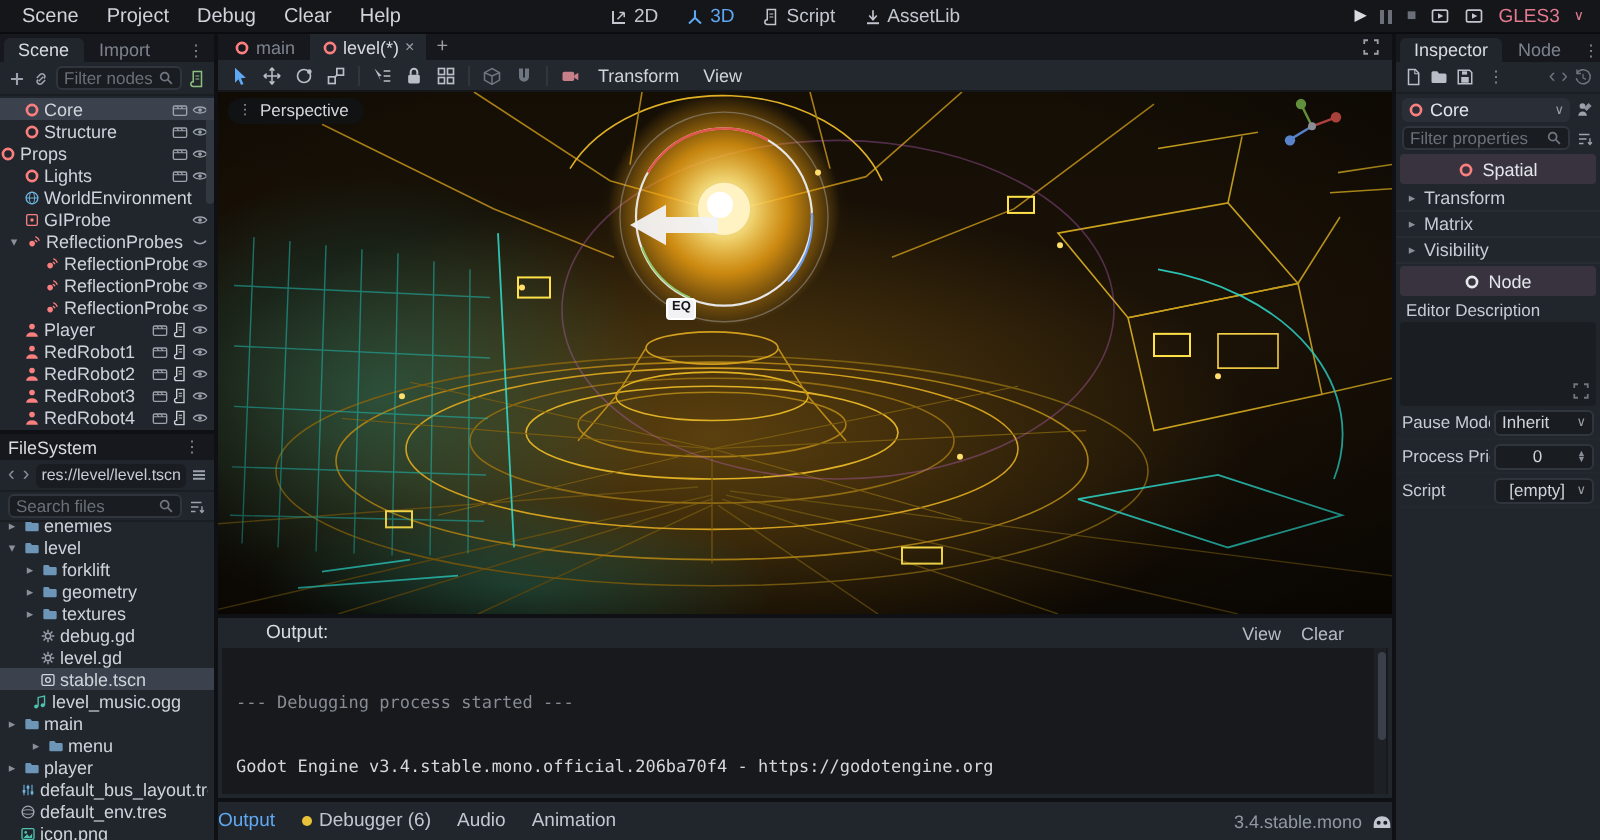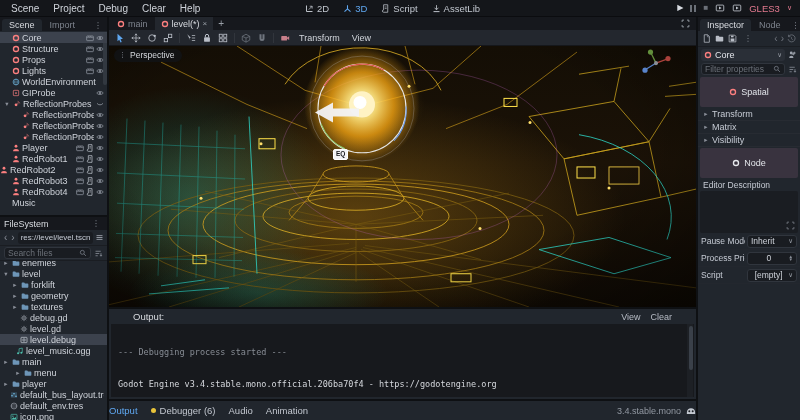--- a/index.html
+++ b/index.html
@@ -91,21 +91,21 @@
   .btab.on{color:#5fa7f0}
   .ydot{width:5px;height:5px;border-radius:50%;background:#e8c33a;display:inline-block}
   .ver{margin-left:auto;display:flex;align-items:center;gap:5px;color:#9298a2;font-size:9px}
   
   .itb{height:16px;flex:none;display:flex;align-items:center;gap:4px;padding:0 4px;border-bottom:1px solid #1a1d22;color:#b9bec7}
   .ihist{margin-left:auto;display:flex;align-items:center;gap:3px;color:#6f747d}
   .noderow{height:15px;flex:none;display:flex;align-items:center;gap:3px;padding:0 3px}
   .nbox{flex:1;display:flex;align-items:center;gap:3px;background:#2a2f37;border-radius:3px;height:12px;padding:0 3px;font-size:9px;color:#e2e5ea;min-width:0}
   .nchev{margin-left:auto;font-size:6.5px;color:#9aa0a8}
   .filtrow{height:14px;flex:none;display:flex;align-items:center;gap:3px;padding:0 3px}
-  .cat{height:30px;flex:none;display:flex;align-items:center;justify-content:center;gap:4px;background:#39333f;font-size:9px;color:#e2e5ea;margin:1px 2px;border-radius:2px}
+  .cat{height:15px;flex:none;display:flex;align-items:center;justify-content:center;gap:4px;background:#39333f;font-size:9px;color:#e2e5ea;margin:1px 2px;border-radius:2px}
   .grow{height:13px;flex:none;display:flex;align-items:center;gap:3px;padding:0 5px;border-bottom:1px solid #272b32;color:#c6cbd4;font-size:9px}
   .grow .exp{width:6px}
   .edlabel{height:12px;flex:none;display:flex;align-items:center;padding:0 5px;color:#c6cbd4;font-size:8.5px}
   .edbox{height:42px;flex:none;background:#1a1d22;margin:0 2px;border-radius:2px;position:relative}
   .edexp{position:absolute;right:3px;bottom:3px;color:#6f747d;display:flex}
   .prow{height:17px;flex:none;display:flex;align-items:center;gap:2px;padding:0 3px;border-bottom:1px solid #23272e}
   .plabel{flex:1;font-size:8.5px;color:#c6cbd4;white-space:nowrap;overflow:hidden;min-width:0}
   .pval{width:50px;flex:none;display:flex;align-items:center;background:#191c21;border:1px solid #30353d;border-radius:3px;height:13px;padding:0 3px;font-size:8.5px;color:#cfd3da;gap:2px}
   .pval .vtext{flex:1;white-space:nowrap;overflow:hidden}
   .pval .ctr{text-align:center}
@@ -340,20 +340,37 @@
   <div class="main">
 
     <div class="left">
 
       <div class="scene-panel">
         <div class="ptabs">
           <span class="ptab on">Scene</span>
           <span class="ptab">Import</span>
           <span class="pdots">⋮</span>
         </div>
+        <div class="stb">
+          <svg class="ic9 c-grey">
+              <use href="#i-plus"></use>
+            </svg>
+          <svg class="ic9 c-grey">
+              <use href="#i-link"></use>
+            </svg>
+          <span class="sbox">
+            <input placeholder="Filter nodes" style="">
+            <svg class="ic8 c-dim">
+                <use href="#i-mag"></use>
+              </svg>
+          </span>
+          <svg class="ic9 c-green">
+              <use href="#i-script"></use>
+            </svg>
+        </div>
         <div class="tree">
           <div class="trow sel" style="padding-left:12px">
               <svg class="ic8 c-red">
                 <use href="#i-ring"></use>
               </svg>
               <span class="tl">Core</span>
               <span class="bd">
                 <svg class="ic8 c-grey">
                   <use href="#i-clap"></use>
                 </svg>
@@ -369,21 +386,21 @@
               <span class="tl">Structure</span>
               <span class="bd">
                 <svg class="ic8 c-grey">
                   <use href="#i-clap"></use>
                 </svg>
                 <svg class="ic8 c-grey">
                   <use href="#i-eye"></use>
                 </svg>
               </span>
             </div>
-          <div class="trow" style="padding-left:12px">
+          <div class="trow" style="">
               <svg class="ic8 c-red">
                 <use href="#i-ring"></use>
               </svg>
               <span class="tl">Props</span>
               <span class="bd">
                 <svg class="ic8 c-grey">
                   <use href="#i-clap"></use>
                 </svg>
                 <svg class="ic8 c-grey">
                   <use href="#i-eye"></use>
@@ -493,21 +510,21 @@
                   <use href="#i-clap"></use>
                 </svg>
                 <svg class="ic8 c-light">
                   <use href="#i-script"></use>
                 </svg>
                 <svg class="ic8 c-grey">
                   <use href="#i-eye"></use>
                 </svg>
               </span>
             </div>
-          <div class="trow" style="">
+          <div class="trow" style="padding-left:12px">
               <svg class="ic8 c-red">
                 <use href="#i-person"></use>
               </svg>
               <span class="tl">RedRobot2</span>
               <span class="bd">
                 <svg class="ic8 c-grey">
                   <use href="#i-clap"></use>
                 </svg>
                 <svg class="ic8 c-light">
                   <use href="#i-script"></use>
@@ -627,21 +644,21 @@
           <div class="frow" style="padding-left:20px">
               <svg class="ic8 c-grey">
                 <use href="#i-gear"></use>
               </svg>
               <span class="tl">level.gd</span>
             </div>
           <div class="frow sel" style="padding-left:20px">
               <svg class="ic8 c-light">
                 <use href="#i-scene"></use>
               </svg>
-              <span class="tl">level.debug</span>
+              <span class="tl">stable.tscn</span>
             </div>
           <div class="frow" style="padding-left:16px">
               <svg class="ic8 c-teal">
                 <use href="#i-note"></use>
               </svg>
               <span class="tl">level_music.ogg</span>
             </div>
           <div class="frow" style="padding-left:2px">
               <span class="exp">▸</span>
               <svg class="ic8 c-folder">

